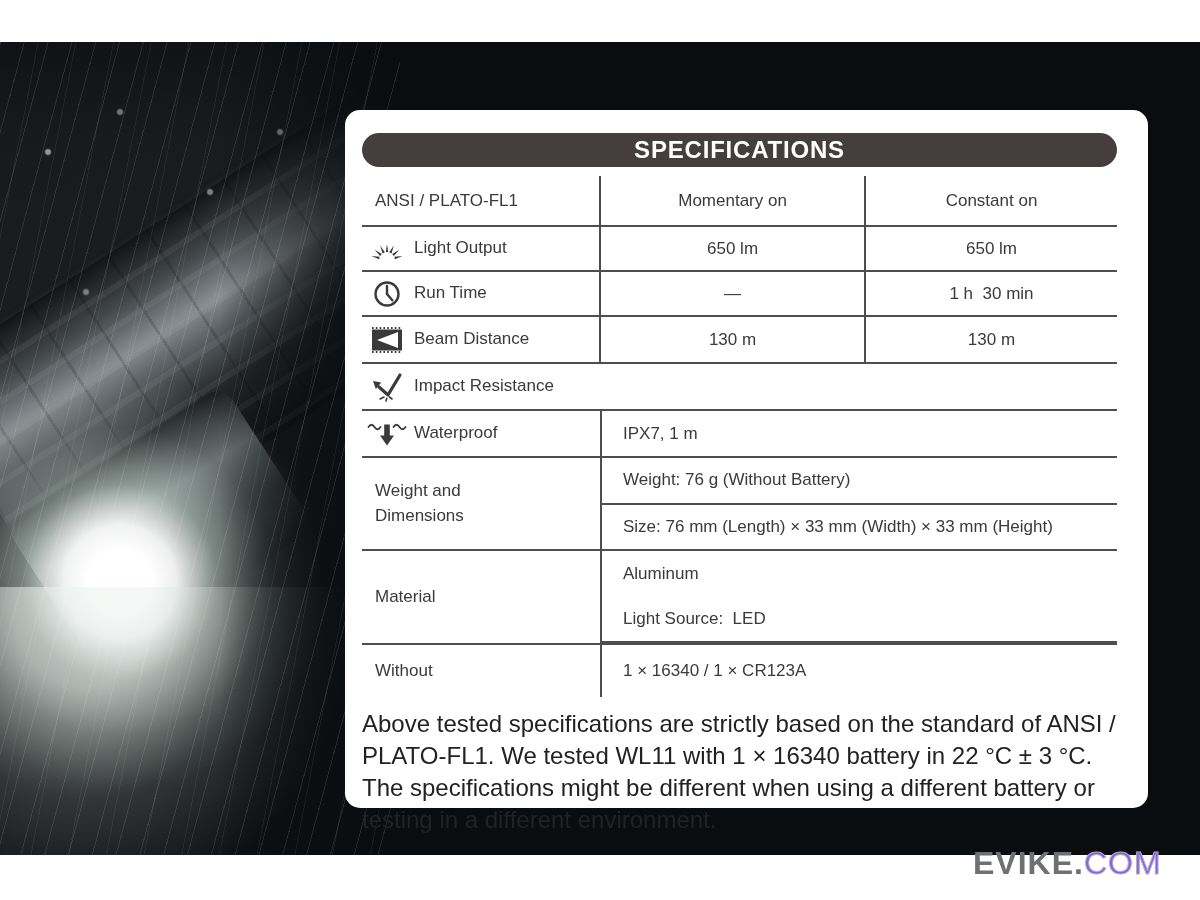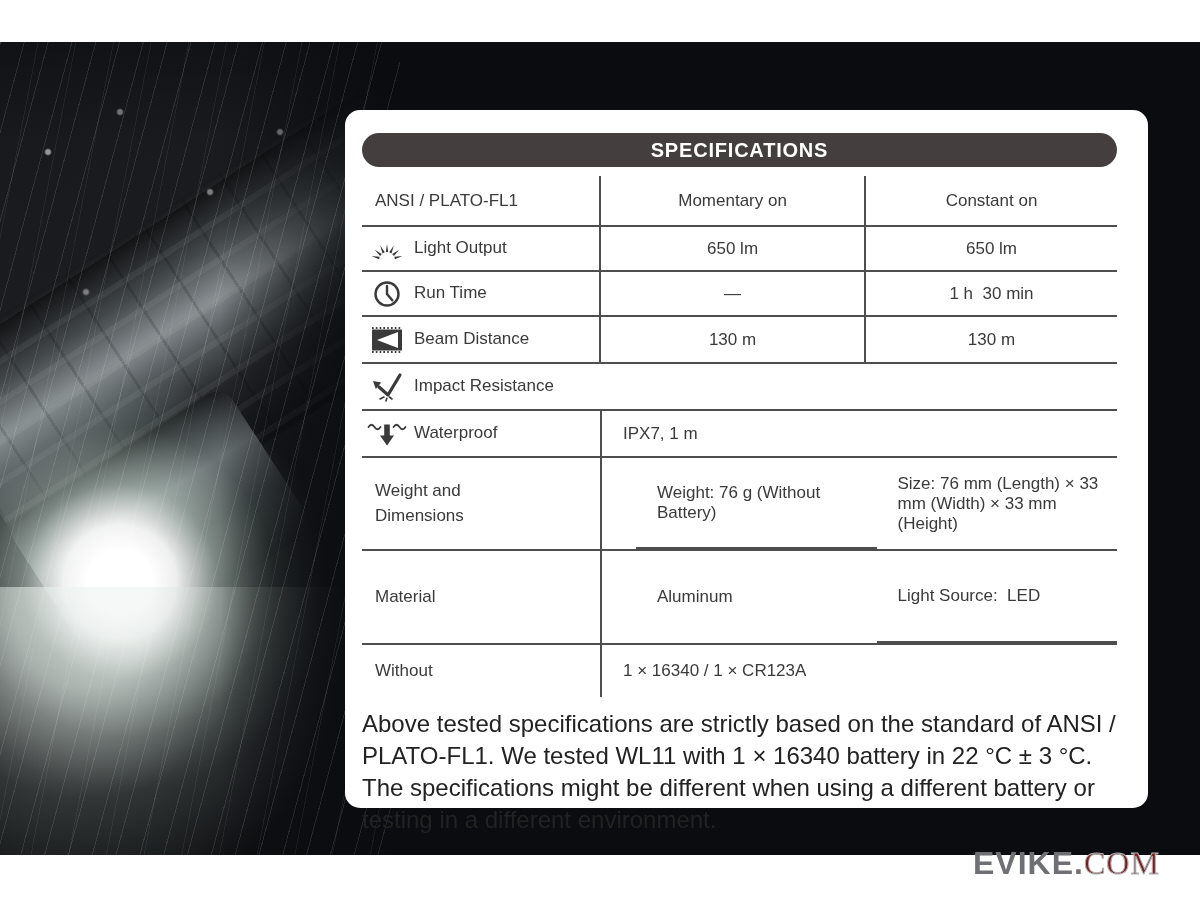--- a/index.html
+++ b/index.html
@@ -37,52 +37,52 @@
              radial-gradient(circle at 280px 90px,  rgba(255,255,255,0.35) 0 2px, transparent 4px),
              repeating-linear-gradient(105deg, rgba(255,255,255,0.10) 0 1px, transparent 1px 23px),
              repeating-linear-gradient(101deg, rgba(255,255,255,0.06) 0 1px, transparent 1px 37px),
              linear-gradient(to right, rgba(10,12,15,0) 55%, rgba(10,12,15,0.65) 80%, #0a0c0f 97%),
              linear-gradient(to bottom, rgba(10,12,15,0.5) 0%, rgba(10,12,15,0) 12%); }
 
   
   .panel { position:absolute; left:345px; top:68px; width:803px; height:698px;
            background:#ffffff; border-radius:15px; }
   .pill { position:absolute; left:17px; top:23px; width:755px; height:34px; border-radius:17px;
-          background:#453e3e; color:#ffffff; font-size:20px; font-weight:bold; letter-spacing:0.8px;
+          background:#453e3e; color:#ffffff; font-size:24px; font-weight:bold; letter-spacing:0.8px;
           text-align:center; line-height:34px; }
 
   .spec-table { position:absolute; left:17px; top:66px; width:755px; color:#3a3a3a; font-size:17px; }
   .row { display:flex; width:755px; border-bottom:2px solid #4e4e4e; }
   .row.last { border-bottom:none; }
   .c1 { width:238px; display:flex; align-items:center; padding-left:13px; }
   .c1.iconed { padding-left:4px; }
   .c2 { width:266px; border-left:2px solid #4e4e4e; display:flex; align-items:center; justify-content:center; }
   .c3 { width:254px; border-left:2px solid #4e4e4e; display:flex; align-items:center; justify-content:center; }
   .cspan { width:517px; border-left:2px solid #4e4e4e; display:flex; align-items:center; padding-left:21px; }
-  .cgroup { width:517px; border-left:2px solid #4e4e4e; display:flex; flex-direction:row;padding-left:34px; }
+  .cgroup { width:517px; border-left:2px solid #4e4e4e; display:flex; flex-direction:column; }
   .sub { flex:1; display:flex; align-items:center; padding-left:21px; }
   .sub.first { border-bottom:2px solid #4e4e4e; }
   .lbl { white-space:pre-line; line-height:1.45; }
   .icon { width:42px; height:32px; display:flex; align-items:center; justify-content:center; margin-right:6px; flex:none; }
   .icon svg { display:block; }
 
   .h-header { height:51px; }
   .h-std    { height:45px; }
   .h-std2   { height:47px; }
   .h-group1 { height:93px; }
   .h-group2 { height:94px; }
   .h-batt   { height:52px; }
 
   .footnote { position:absolute; left:17px; top:598px; width:758px; color:#222222;
               font-size:24px; line-height:1.33; }
 
   
   .watermark { position:absolute; left:973px; top:845px; font-size:32px; letter-spacing:1px; white-space:nowrap; }
   .wm-bold  { font-weight:bold; color:#6f7073; }
-  .wm-light { font-weight:normal; color:#7f1d1d;font-family:Liberation Serif, serif; -webkit-text-stroke:1px #aeb0b2; }
+  .wm-light { font-weight:normal; color:#8b5cf6; -webkit-text-stroke:1px #aeb0b2; }
 </style>
 </head>
 <body>
 
 <div class="stage">
 
   <div class="band">
 
     <div class="photo">
       <div class="rail-body"></div>

